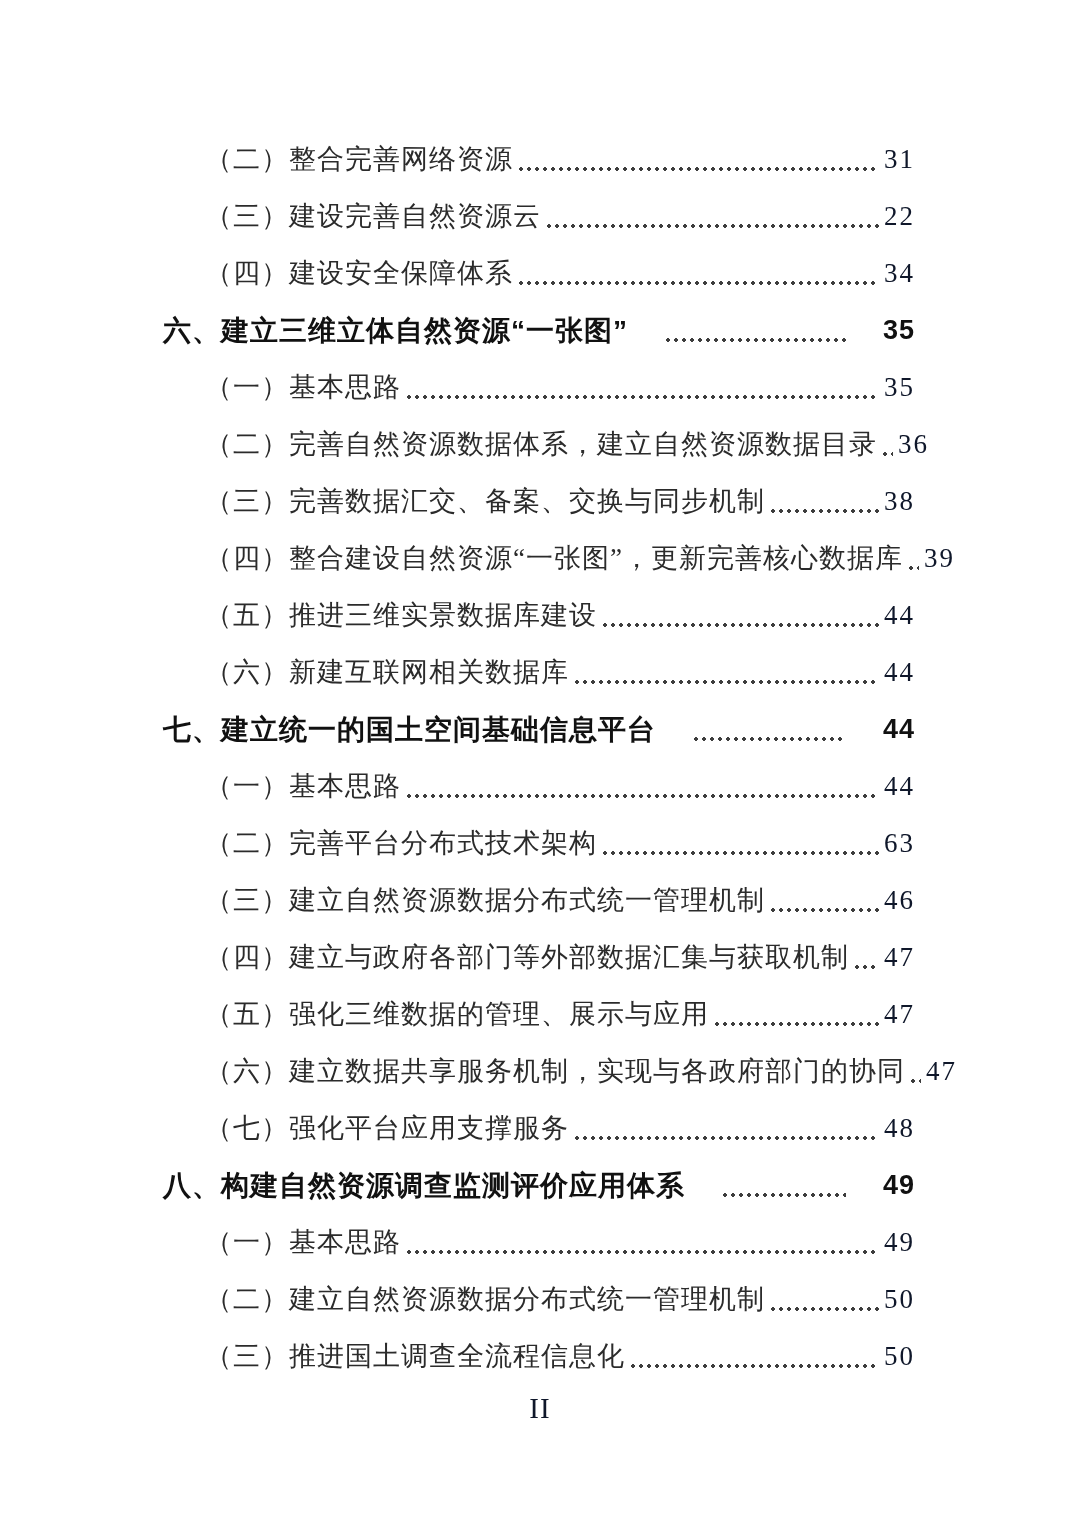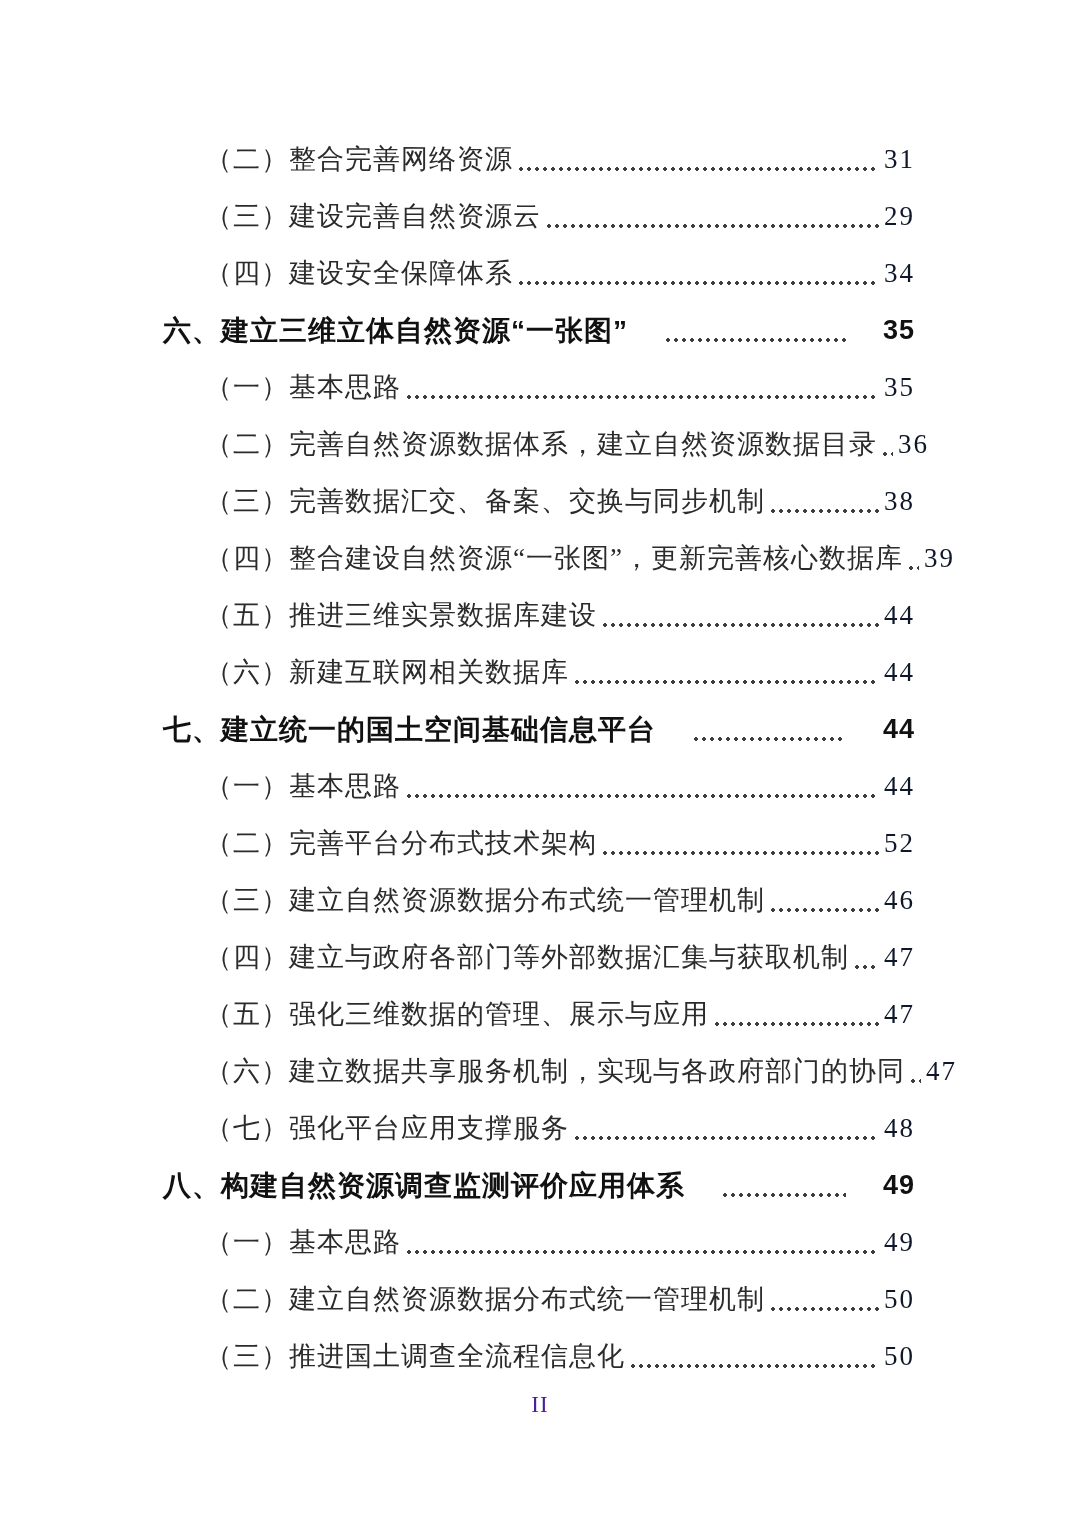--- a/index.html
+++ b/index.html
@@ -70,39 +70,39 @@
   }
   .footer {
     position: absolute;
     left: 0;
     right: 0;
     top: 1392px;
     text-align: center;
   }
   .footer-num {
     font-family: "Liberation Serif", serif;
-    font-size: 23px;
-    color: #4c1d95;
+    font-size: 29px;
+    color: #0f172a;
     letter-spacing: 1px;
   }
 </style>
 </head>
 <body>
 
 <div class="page">
   <div class="toc" id="toc">
       <div class="toc-row sub">
     <span class="toc-label">（二）整合完善网络资源</span>
     <span class="toc-leader"></span>
     <span class="toc-page">31</span>
   </div>
       <div class="toc-row sub">
     <span class="toc-label">（三）建设完善自然资源云</span>
     <span class="toc-leader"></span>
-    <span class="toc-page">29</span>
+    <span class="toc-page">22</span>
   </div>
       <div class="toc-row sub">
     <span class="toc-label">（四）建设安全保障体系</span>
     <span class="toc-leader"></span>
     <span class="toc-page">34</span>
   </div>
       <div class="toc-row chapter">
     <span class="toc-label">六、建立三维立体自然资源“一张图”</span>
     <span class="toc-leader"></span>
     <span class="toc-page">35</span>
@@ -143,21 +143,21 @@
     <span class="toc-page">44</span>
   </div>
       <div class="toc-row sub">
     <span class="toc-label">（一）基本思路</span>
     <span class="toc-leader"></span>
     <span class="toc-page">44</span>
   </div>
       <div class="toc-row sub">
     <span class="toc-label">（二）完善平台分布式技术架构</span>
     <span class="toc-leader"></span>
-    <span class="toc-page">52</span>
+    <span class="toc-page">63</span>
   </div>
       <div class="toc-row sub">
     <span class="toc-label">（三）建立自然资源数据分布式统一管理机制</span>
     <span class="toc-leader"></span>
     <span class="toc-page">46</span>
   </div>
       <div class="toc-row sub">
     <span class="toc-label">（四）建立与政府各部门等外部数据汇集与获取机制</span>
     <span class="toc-leader"></span>
     <span class="toc-page">47</span>

